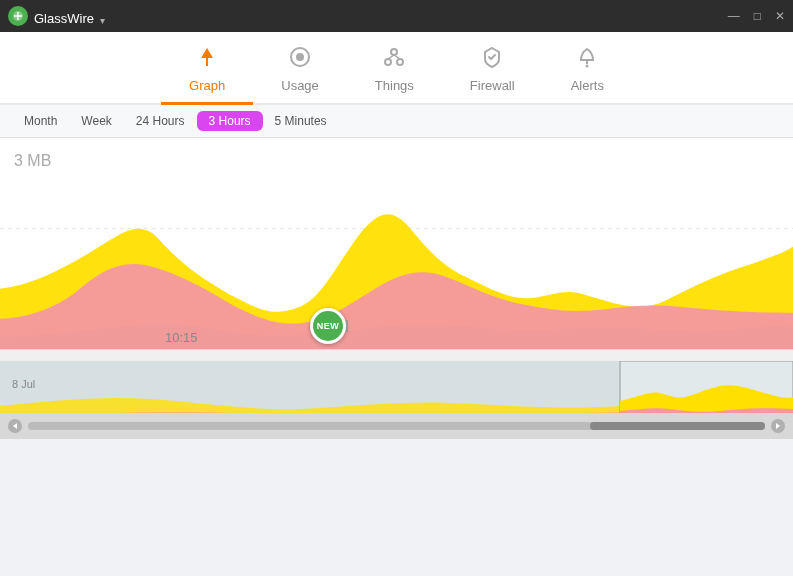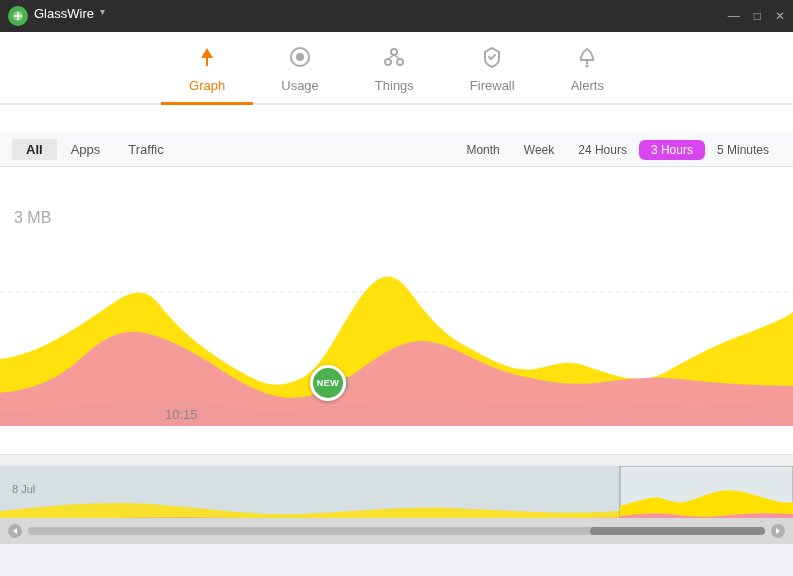--- a/index.html
+++ b/index.html
@@ -17,21 +17,21 @@
       background: #2d2d2d;
       height: 32px;
       display: flex;
       align-items: center;
       justify-content: space-between;
       padding: 0 8px;
       user-select: none;
     }
     .title-bar-left {
       display: flex;
-      align-items: flex-start;
+      align-items: flex-end;
       gap: 6px;
     }
     .title-bar-logo {
       width: 20px;
       height: 20px;
       background: #4caf50;
       border-radius: 50%;
       display: flex;
       align-items: center;
       justify-content: center;
@@ -51,24 +51,23 @@
     }
     .title-bar-btn {
       color: #aaa;
       font-size: 12px;
       cursor: pointer;
     }
 
     
     .main-window {
       background: #fff;
-      height: 512px;
+      height: 407px;
       display: flex;
       flex-direction: column;
-      gap: 28px;
     }
 
     
     .nav-tabs {
       display: flex;
       justify-content: center;
       align-items: flex-end;
       background: #fff;
       padding-top: 8px;
       border-bottom: 2px solid #e8e8e8;
@@ -343,25 +342,20 @@
           <line x1="13" y1="16" x2="13" y2="20" stroke="#aaa" stroke-width="2"></line>
           <circle cx="13" cy="22" r="1.5" fill="#aaa"></circle>
         </svg>
       </div>
       <span class="nav-tab-label">Alerts</span>
     </div>
 
   </div>
 
   <div class="filter-bar">
-    <div class="filter-left">
-      <button class="filter-btn active">All</button>
-      <button class="filter-btn">Apps</button>
-      <button class="filter-btn">Traffic</button>
-    </div>
     <div class="filter-right">
       <button class="time-btn">Month</button>
       <button class="time-btn">Week</button>
       <button class="time-btn">24 Hours</button>
       <button class="time-btn active">3 Hours</button>
       <button class="time-btn">5 Minutes</button>
     </div>
   </div>
 
   <div class="graph-area">

